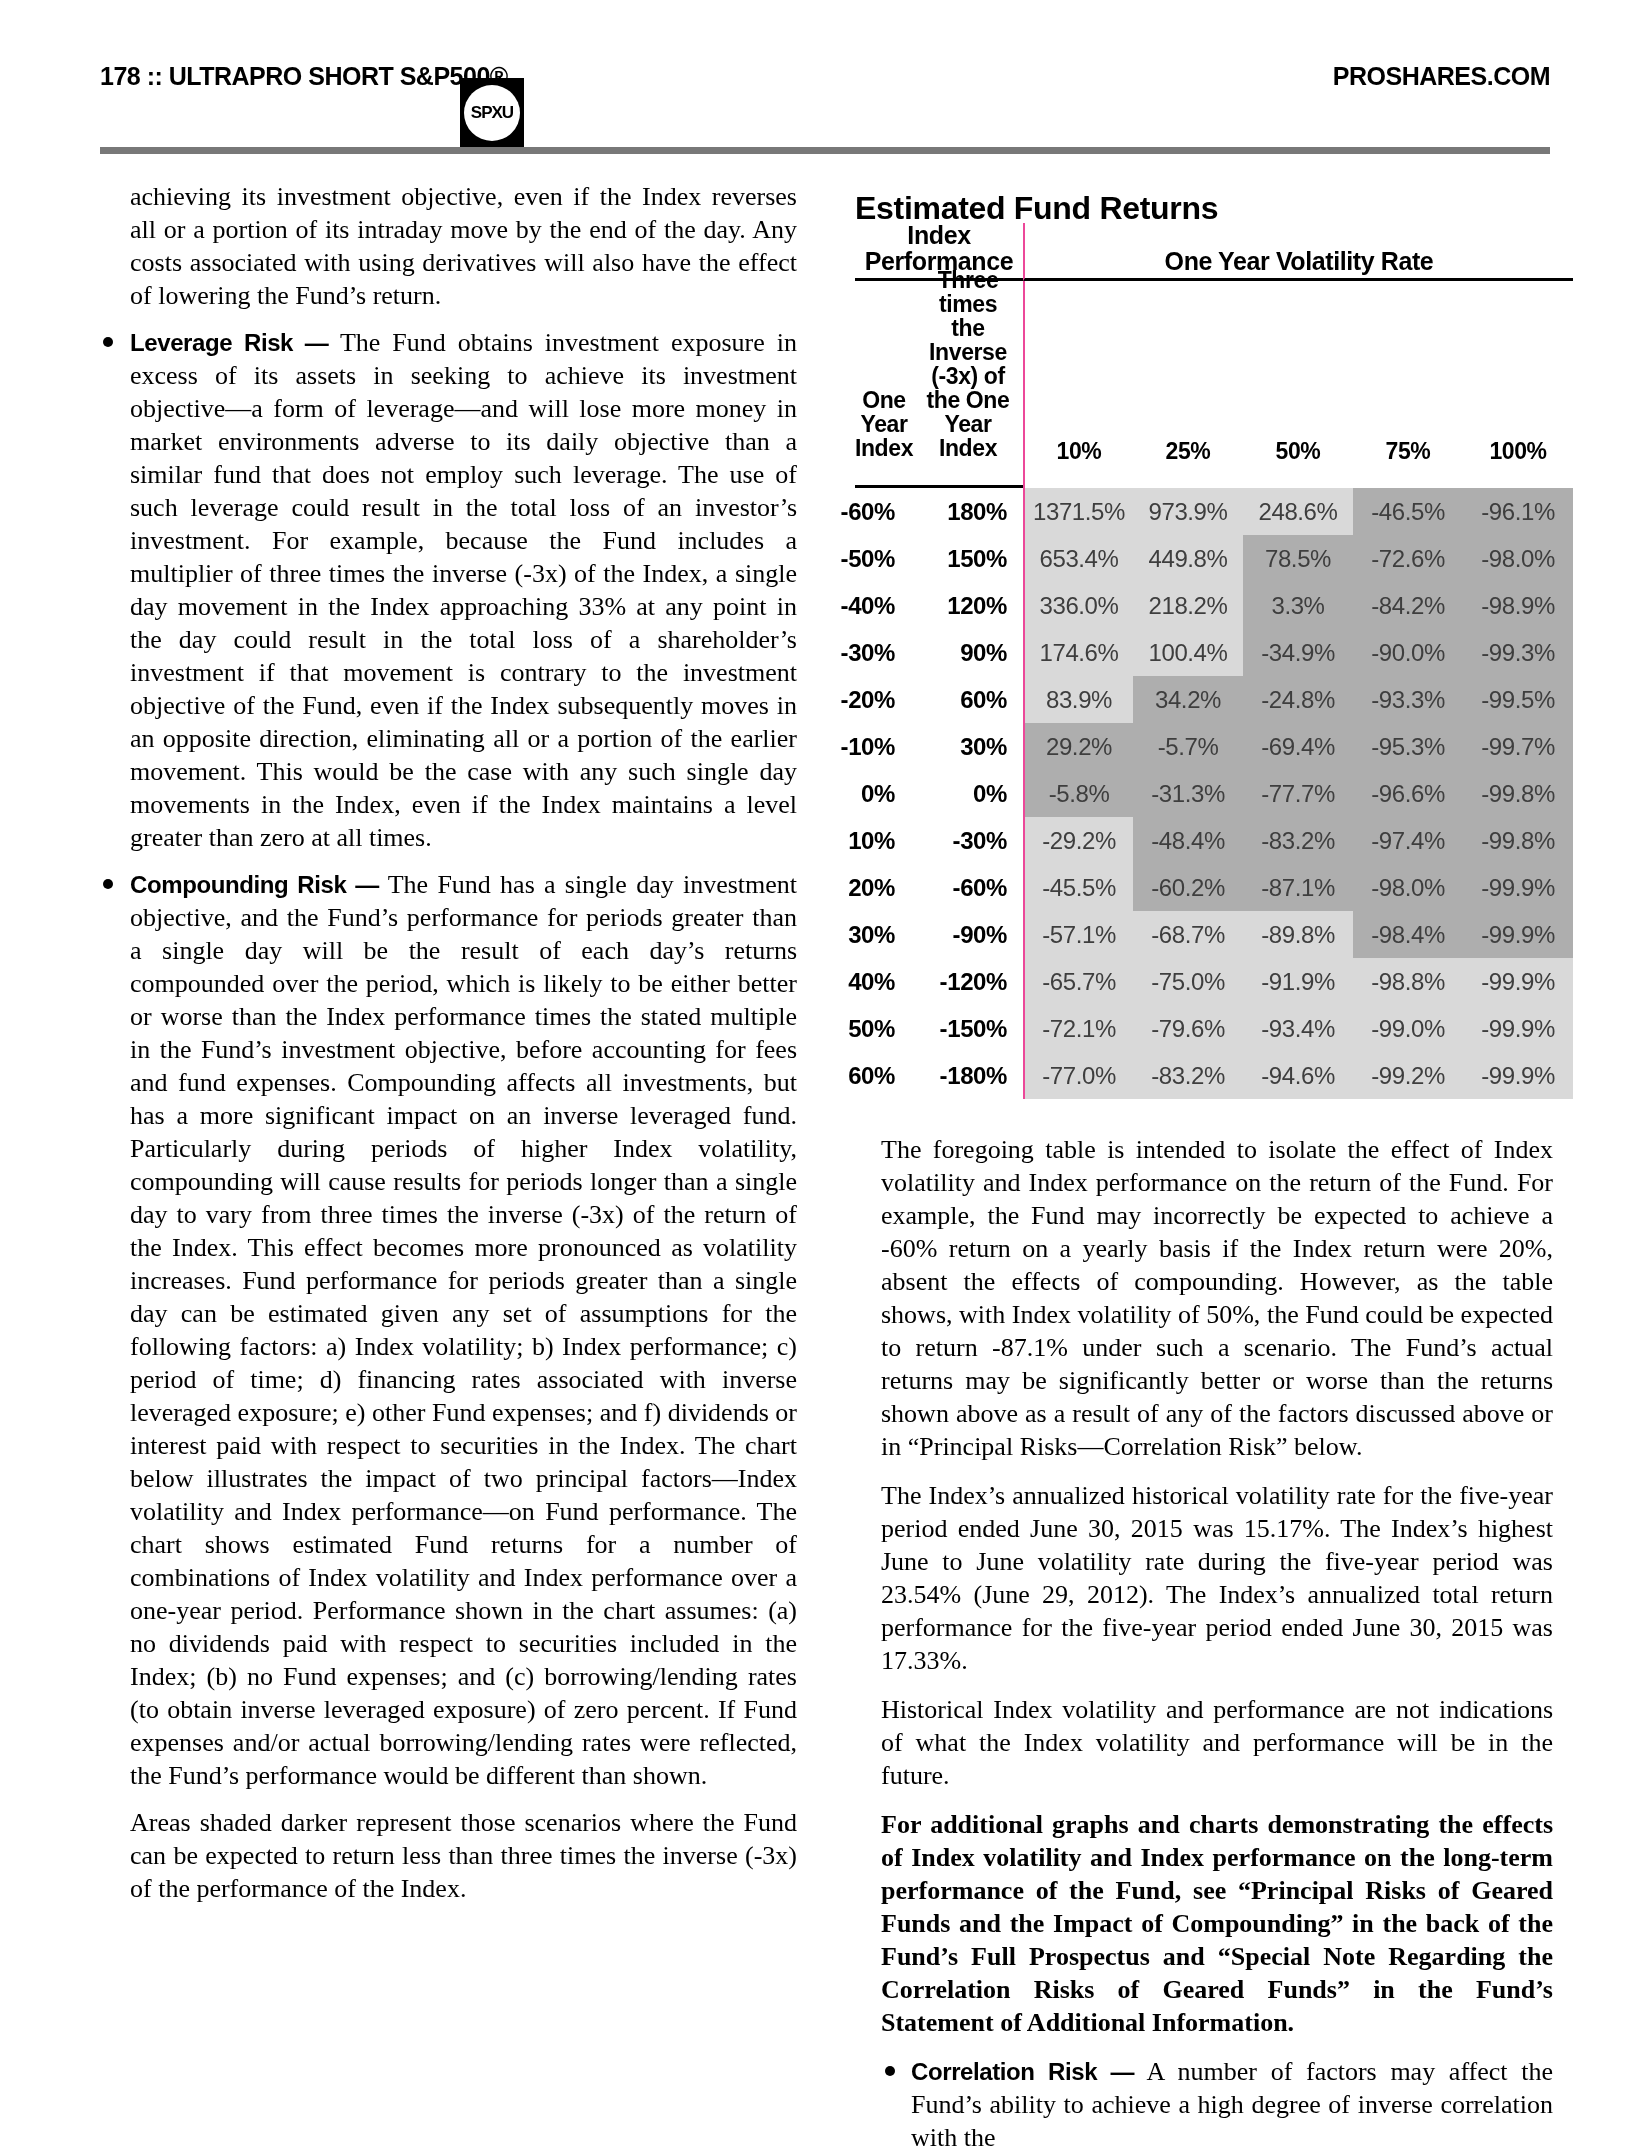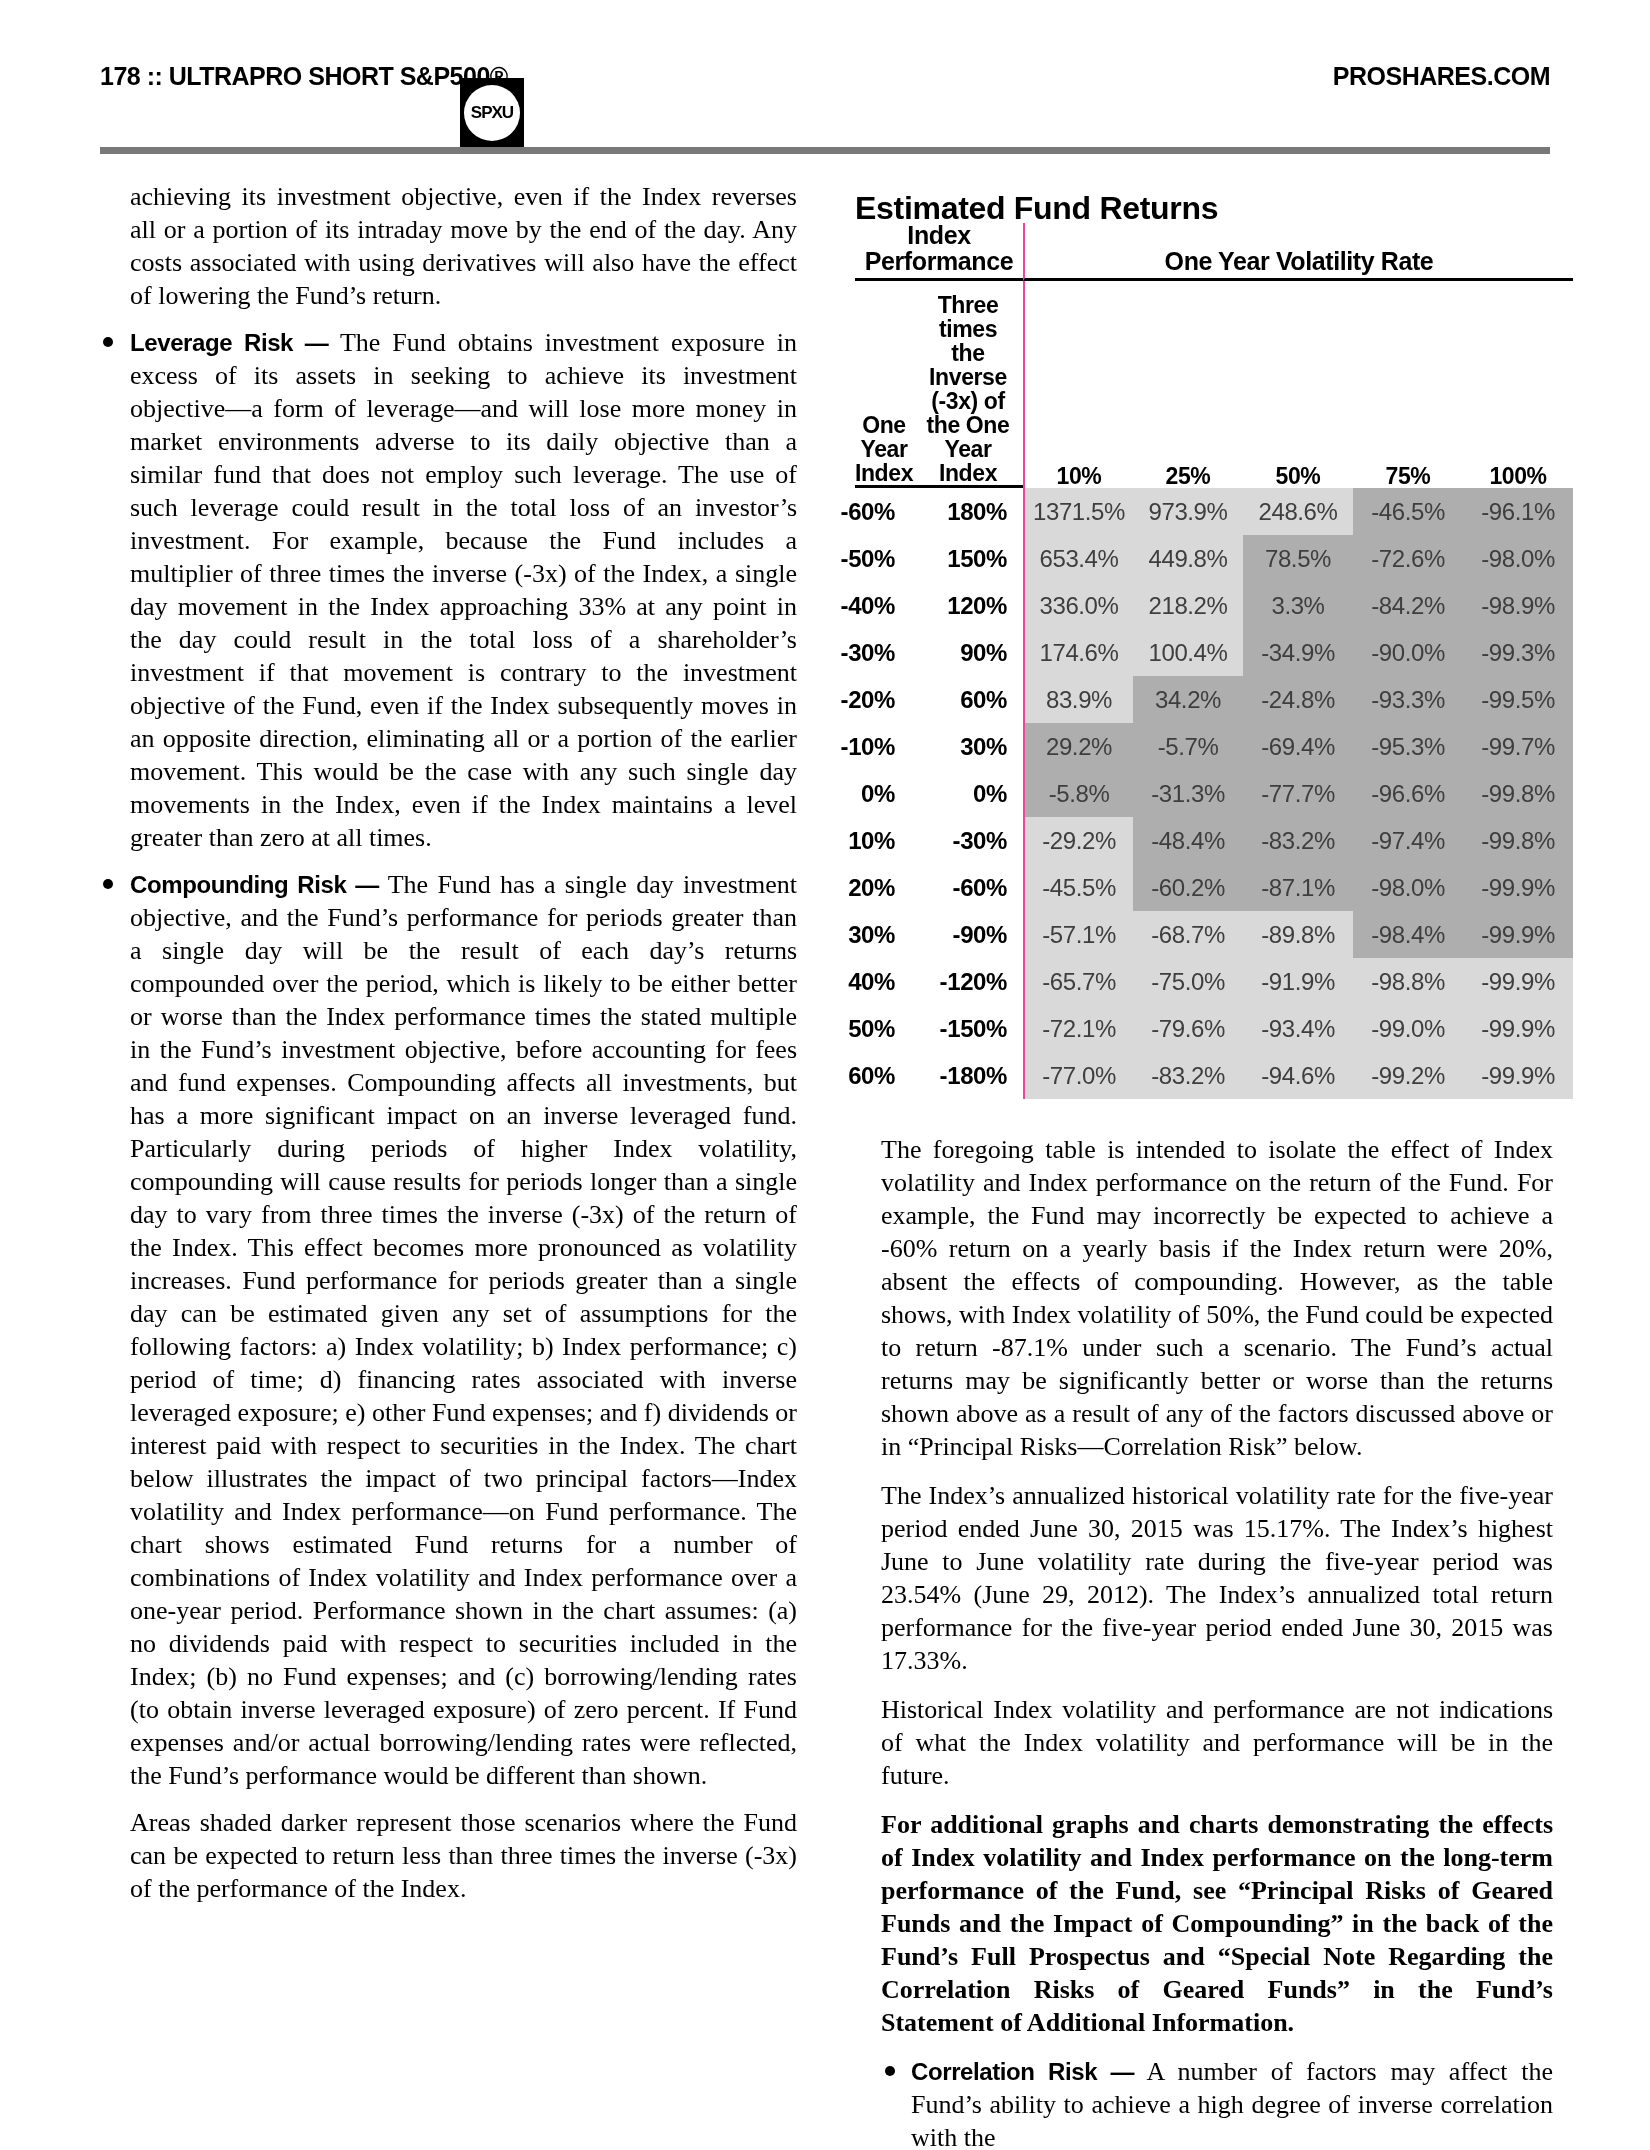--- a/index.html
+++ b/index.html
@@ -83,21 +83,21 @@
     font-family:"Liberation Sans", sans-serif;font-weight:bold;
     font-size:25px;line-height:26px;letter-spacing:-0.4px;
     padding-bottom:4px;
   }
   .spanL{grid-column:1 / span 2;}
   .spanR{grid-column:3 / span 5;}
   .hdrB{
     align-items:flex-end;justify-content:center;text-align:center;
     font-family:"Liberation Sans", sans-serif;font-weight:bold;
     font-size:23px;line-height:24px;letter-spacing:-0.4px;
-    padding-bottom:0;white-space:pre-line;
+    padding-bottom:25px;white-space:pre-line;
   }
   .hdrB.lab{border-bottom:3px solid #000;}
   .divider{border-left:2px solid #ec4899;}
   .rlabel{
     align-items:center;justify-content:flex-end;
     font-family:"Liberation Sans", sans-serif;font-weight:bold;
     font-size:24px;letter-spacing:-0.4px;
   }
   .rlabel.c1{padding-right:18px;}
   .rlabel.c2{padding-right:16px;}

